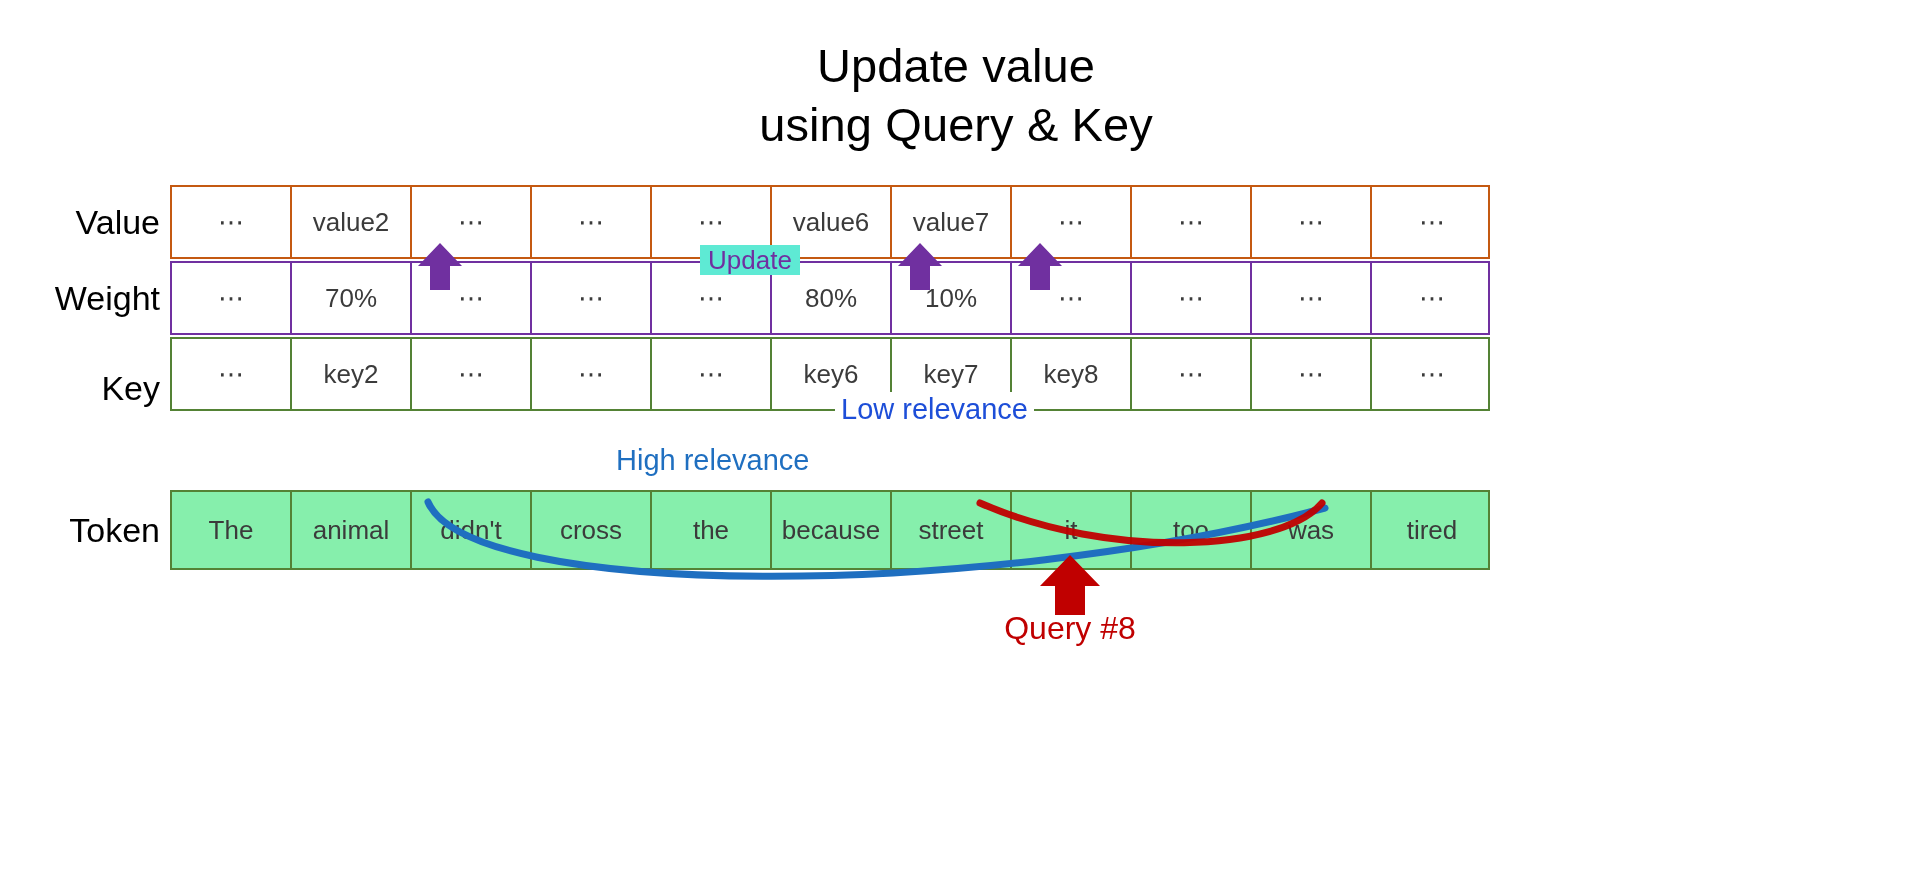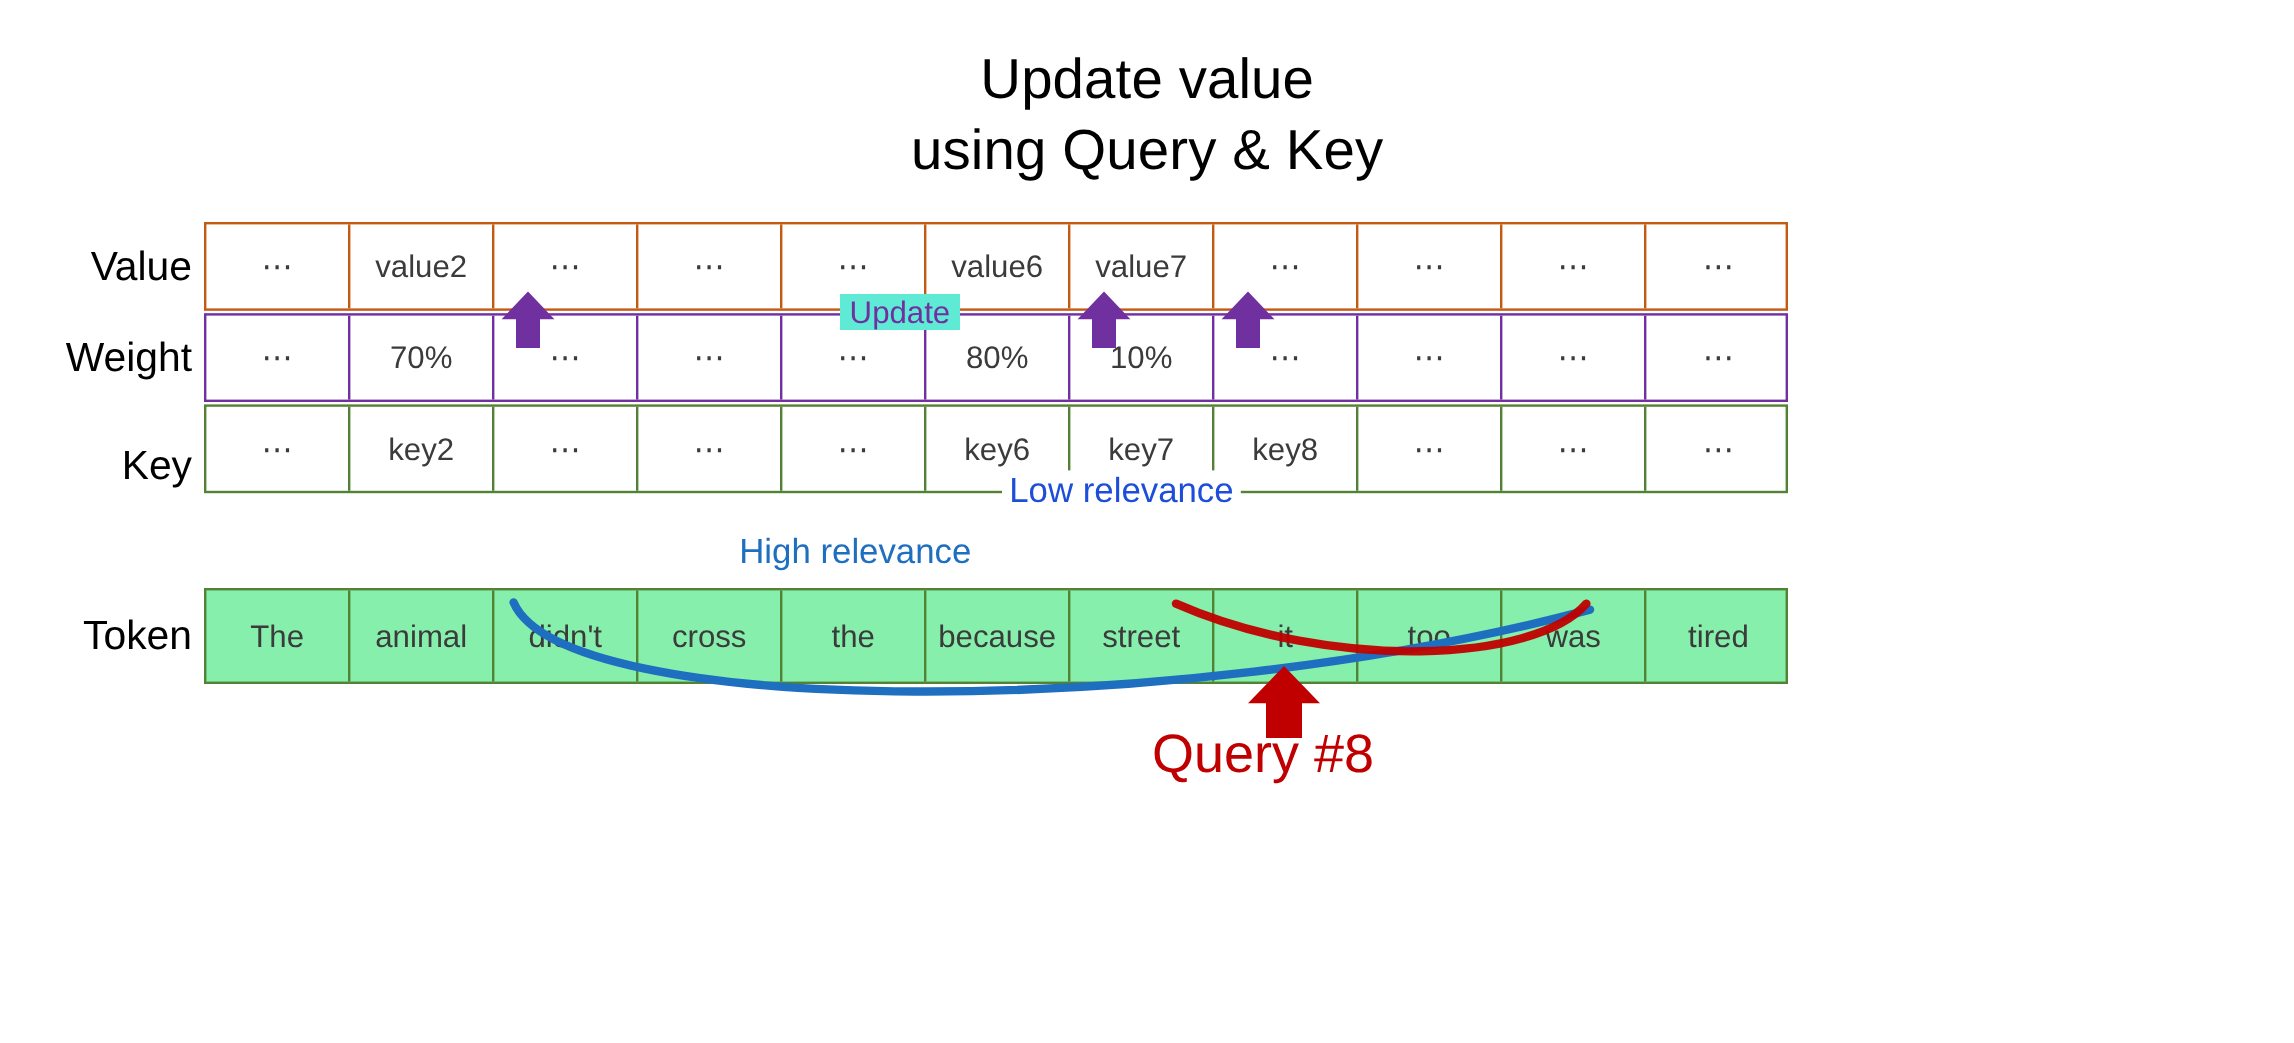--- a/index.html
+++ b/index.html
@@ -111,22 +111,22 @@
     line-height:34px;
     white-space:nowrap;
   }
   .rel-high{color:#1F6FC0;left:610px;top:443px;}
   .rel-low{color:#1d4ed8;left:810px;top:392px;margin-left:25px;}
 
   
   .query-label{
     position:absolute;
     left:960px;top:608px;
-    width:220px;
-    font-size:45px;line-height:40px;
+    width:220px;text-align:center;
+    font-size:32px;line-height:40px;
     color:#C00000;
     z-index:8;
   }
 
   svg.overlay{
     position:absolute;left:0;top:0;
     width:1912px;height:869px;
     pointer-events:none;
     z-index:3;
   }

